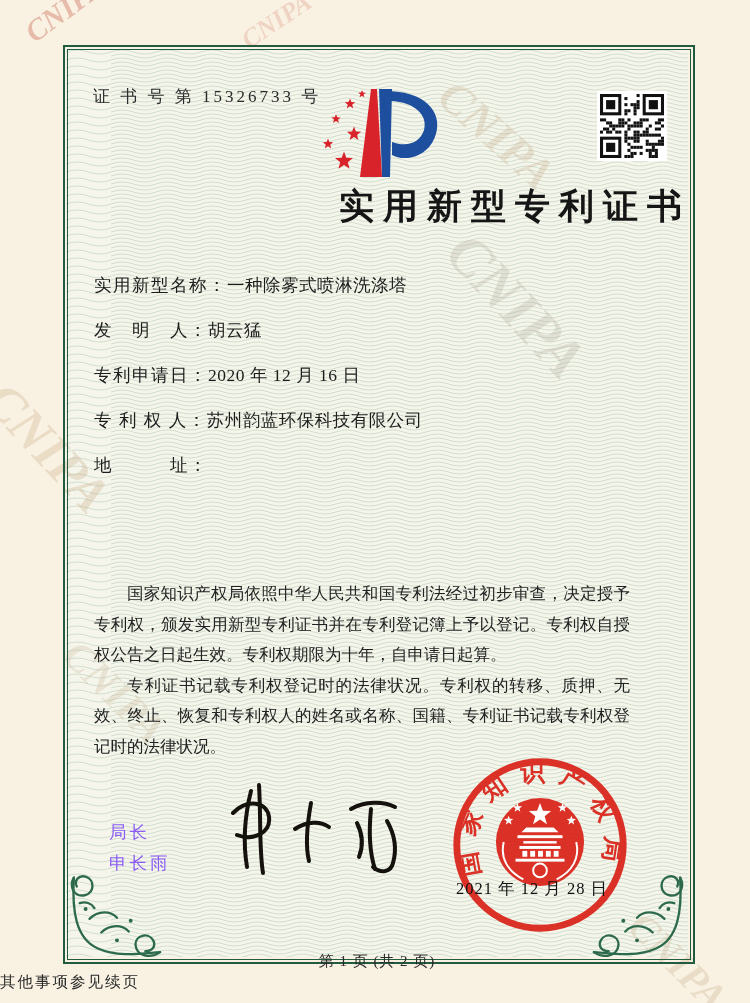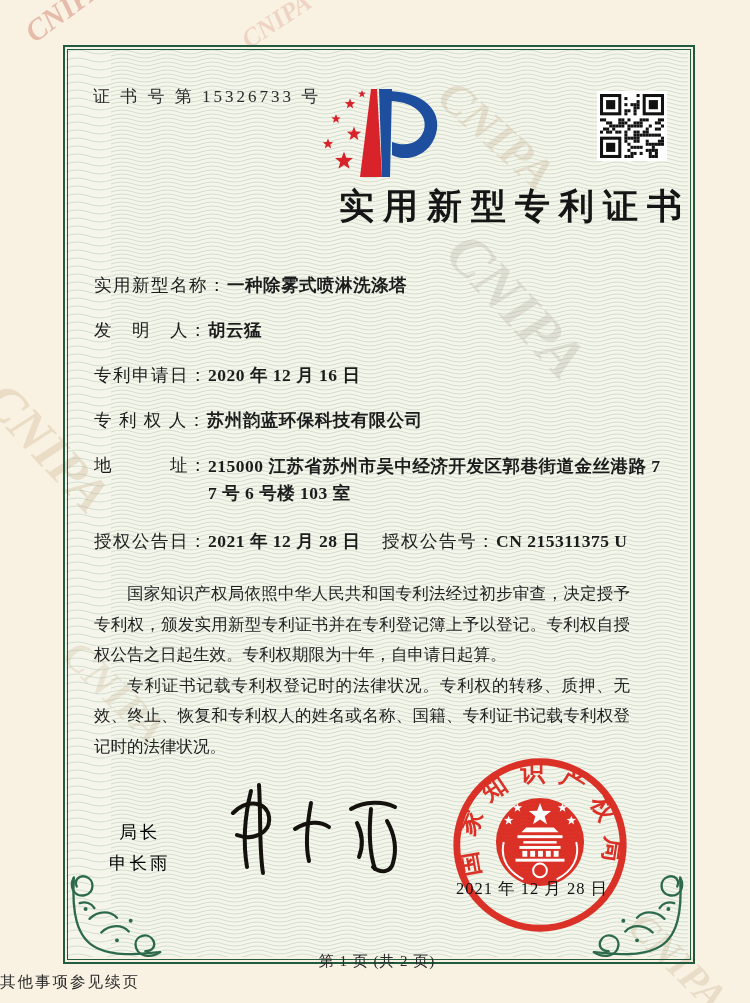--- a/index.html
+++ b/index.html
@@ -24,31 +24,31 @@
   .content{position:absolute;left:63px;top:45px;width:628px;height:976px;z-index:4;color:#1c1c1c;}
   .cert-no{position:absolute;left:30px;top:40px;font-size:17px;letter-spacing:3px;color:#2b2b2b;}
   .logo{position:absolute;left:253px;top:40px;width:132px;height:94px;}
   .qr{position:absolute;left:534px;top:46px;width:64px;height:64px;background:#fff;padding:3px;}
   .title{position:absolute;left:0;top:138px;width:100%;text-align:right;font-size:35px;font-weight:700;
          letter-spacing:9px;color:#151515;}
 
   .fields{position:absolute;left:31px;top:228px;width:575px;font-size:17.5px;}
   .frow{position:relative;height:45px;white-space:nowrap;}
   .frow .lab{white-space:pre;letter-spacing:1.5px;}
-  .frow .val{letter-spacing:.5px;font-weight:bold;}
+  .frow .val{letter-spacing:.5px;}
   .frow.addr{height:76px;white-space:normal;}
   .addr-wrap{display:flex;}
   .addr .val{display:block;line-height:27px;letter-spacing:.5px;}
   .pair2{position:absolute;left:288px;top:0;}
 
   .body-text{position:absolute;left:31px;top:534px;width:536px;font-size:16.5px;line-height:30.5px;
              color:#222;text-align:justify;}
   .body-text p{margin:0;text-indent:2em;}
 
-  .signer{position:absolute;left:46px;top:772px;font-size:17.5px;letter-spacing:3px;color:#000000;line-height:31px;text-align:center;}
+  .signer{position:absolute;left:46px;top:772px;font-size:17.5px;letter-spacing:3px;color:#8b5cf6;line-height:31px;}
   .signature{position:absolute;left:148px;top:732px;width:210px;height:110px;}
 
   .seal{position:absolute;left:384px;top:707px;width:186px;height:186px;mix-blend-mode:multiply;opacity:.95;}
   .seal-date{position:absolute;left:369px;top:833px;width:200px;text-align:center;font-size:16.5px;
              letter-spacing:1px;color:#111;z-index:6;}
 
   .page-num{position:absolute;left:0;top:880px;width:100%;text-align:center;font-size:15px;letter-spacing:1px;color:#2a2a2a;margin-top:27px;}
 
   .footer-note{position:absolute;left:0;top:972px;width:724px;text-align:left;z-index:4;
                font-size:15.5px;letter-spacing:2px;color:#2a2a2a;}
@@ -274,28 +274,21 @@
       </div>
       <div class="frow">
         <span class="lab">专利申请日：</span><span class="val">2020 年 12 月 16 日</span>
       </div>
       <div class="frow">
         <span class="lab">专 利 权 人：</span><span class="val">苏州韵蓝环保科技有限公司</span>
       </div>
       <div class="frow addr">
         <div class="addr-wrap">
           <span class="lab">地　　　址：</span>
-          <span class="val"><span>215000 江苏省苏州市吴中经济开发区郭巷街道金丝港路 7</span><br><span>7 号 6 号楼 103 室</span></span>
         </div>
-      </div>
-      <div class="frow">
-        <span class="lab">授权公告日：</span><span class="val">2021 年 12 月 28 日</span>
-        <span class="pair2">
-          <span class="lab">授权公告号：</span><span class="val">CN 215311375 U</span>
-        </span>
       </div>
     </div>
 
     <div class="body-text">
       <p>国家知识产权局依照中华人民共和国专利法经过初步审查，决定授予专利权，颁发实用新型专利证书并在专利登记簿上予以登记。专利权自授权公告之日起生效。专利权期限为十年，自申请日起算。</p>
       <p>专利证书记载专利权登记时的法律状况。专利权的转移、质押、无效、终止、恢复和专利权人的姓名或名称、国籍、专利证书记载专利权登记时的法律状况。</p>
     </div>
 
     <div class="signer">
       <div>局长</div>

